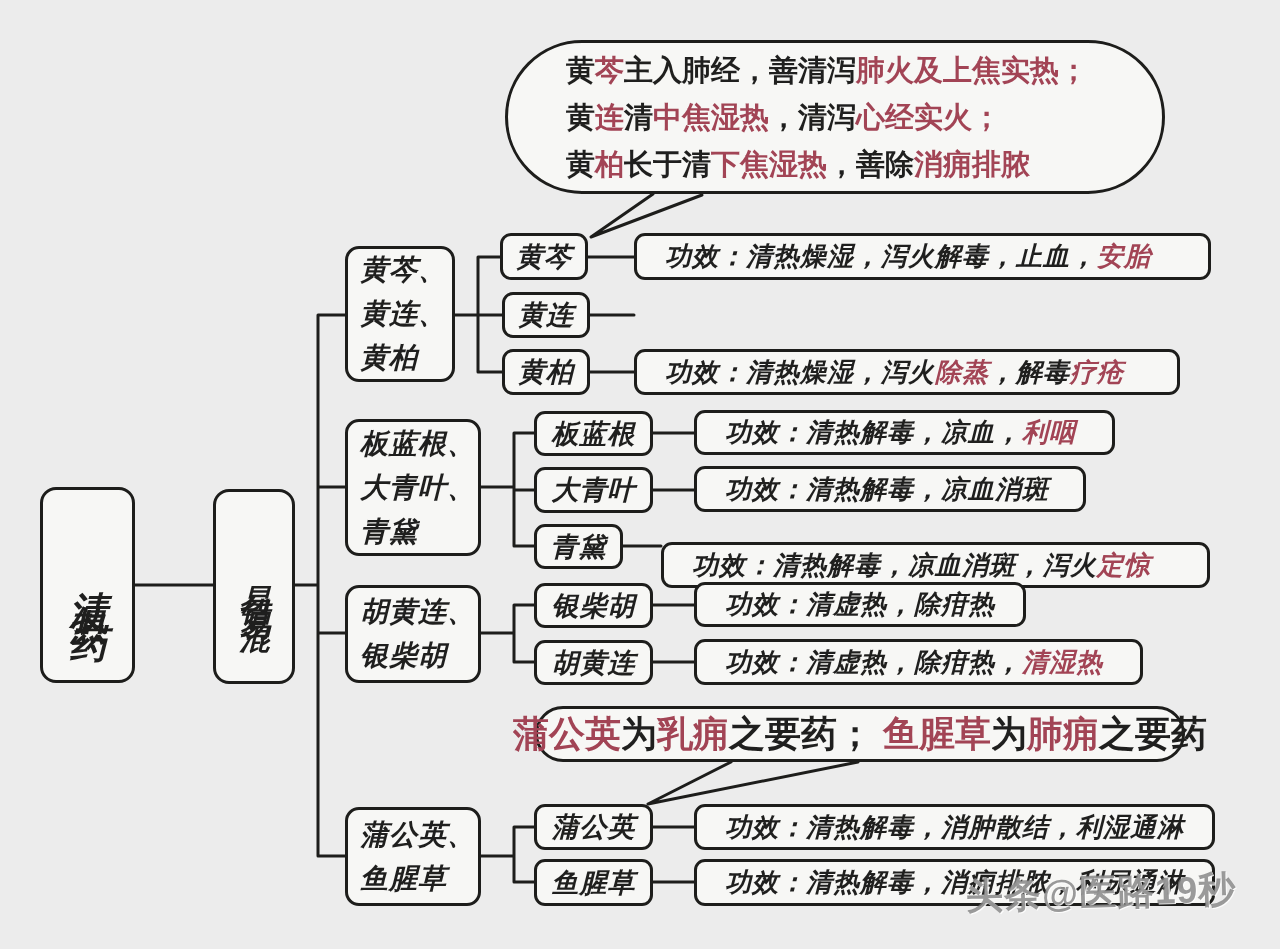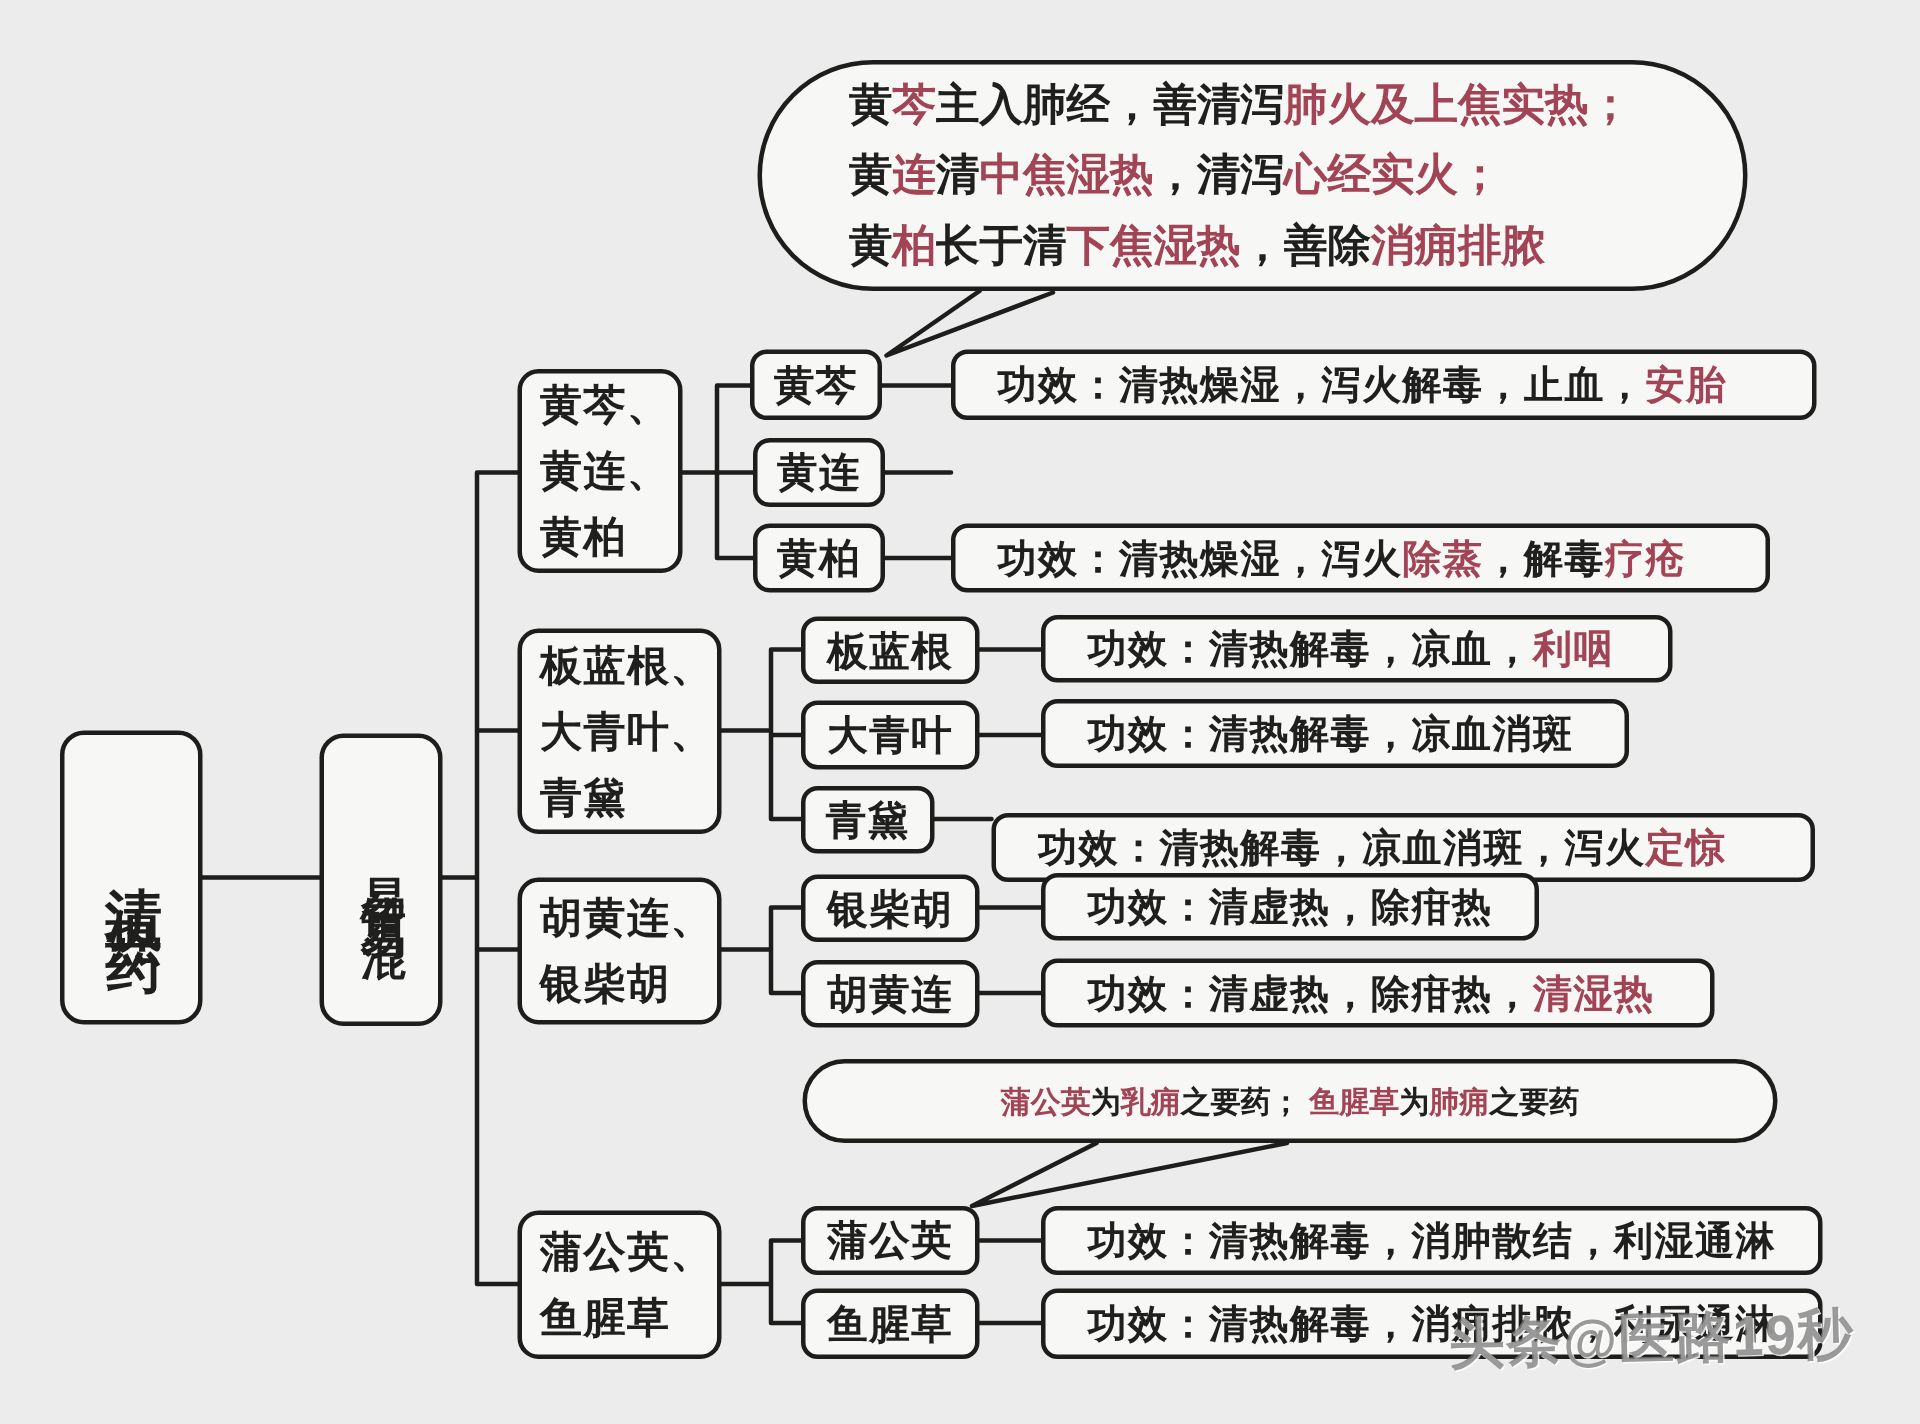--- a/index.html
+++ b/index.html
@@ -5,37 +5,38 @@
   html,body{margin:0;padding:0;}
   body{background:#ececec;font-family:"Liberation Sans","DejaVu Sans",sans-serif;}
   #canvas{position:relative;width:1280px;height:949px;background:#ececec;overflow:hidden;}
   #wires{position:absolute;left:0;top:0;width:1280px;height:949px;}
   .node{
     position:absolute;box-sizing:border-box;
     background:#f7f7f5;border:3px solid #1d1d1b;border-radius:12px;
     color:#1f1f1e;font-weight:bold;
     display:flex;align-items:center;justify-content:center;
     white-space:nowrap;
+    font-style:italic;
   }
   .leaf{font-size:27px;letter-spacing:1px;border-radius:11px;}
   .group{font-size:28px;letter-spacing:1px;border-radius:14px;justify-content:flex-start;padding-left:12px;}
   .group .gl div{line-height:44px;}
   .effect{font-size:26px;letter-spacing:1px;justify-content:flex-start;padding-left:28px;border-radius:11px;}
   .vbox{writing-mode:vertical-rl;text-orientation:upright;border-radius:16px;}
   .root-box{font-size:38px;letter-spacing:16px;}
   .cat-box{font-size:30px;letter-spacing:13px;}
   .bubble{
     position:absolute;box-sizing:border-box;background:#f7f7f5;
     border:3px solid #1d1d1b;color:#1f1f1e;font-weight:bold;
     display:flex;flex-direction:column;justify-content:center;
     white-space:nowrap;
   }
   .bubble-top{border-radius:80px;font-size:29px;padding-left:58px;}
   .bubble-top .bline{line-height:47px;}
-  .bubble-mid{border-radius:28px;font-size:20px;align-items:center;}
+  .bubble-mid{border-radius:28px;font-size:36px;align-items:center;}
   .r{color:#a24455;}
   .k{color:#1f1f1e;}
   .watermark{
     position:absolute;left:966px;top:868px;
     font-size:37px;font-weight:bold;letter-spacing:1px;
     color:rgba(125,125,125,0.78);
     text-shadow:1px 1px 0 rgba(255,255,255,0.85);
     transform:rotate(-1.5deg);
     white-space:nowrap;
   }

